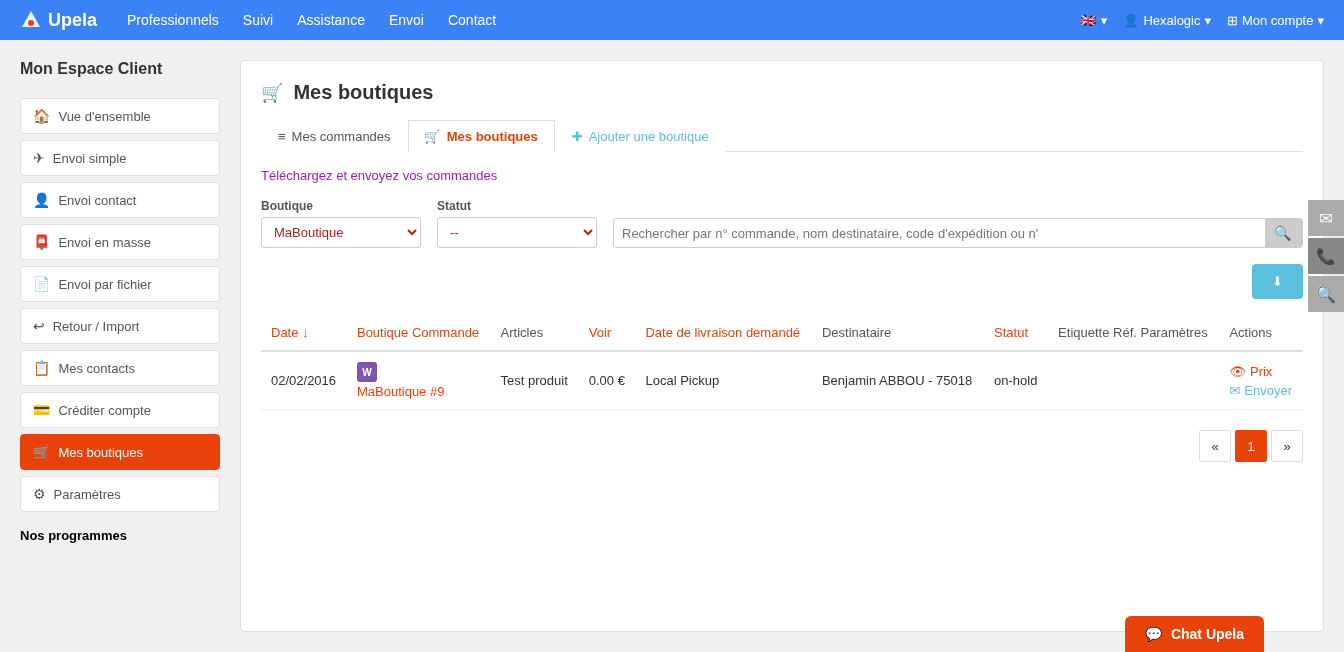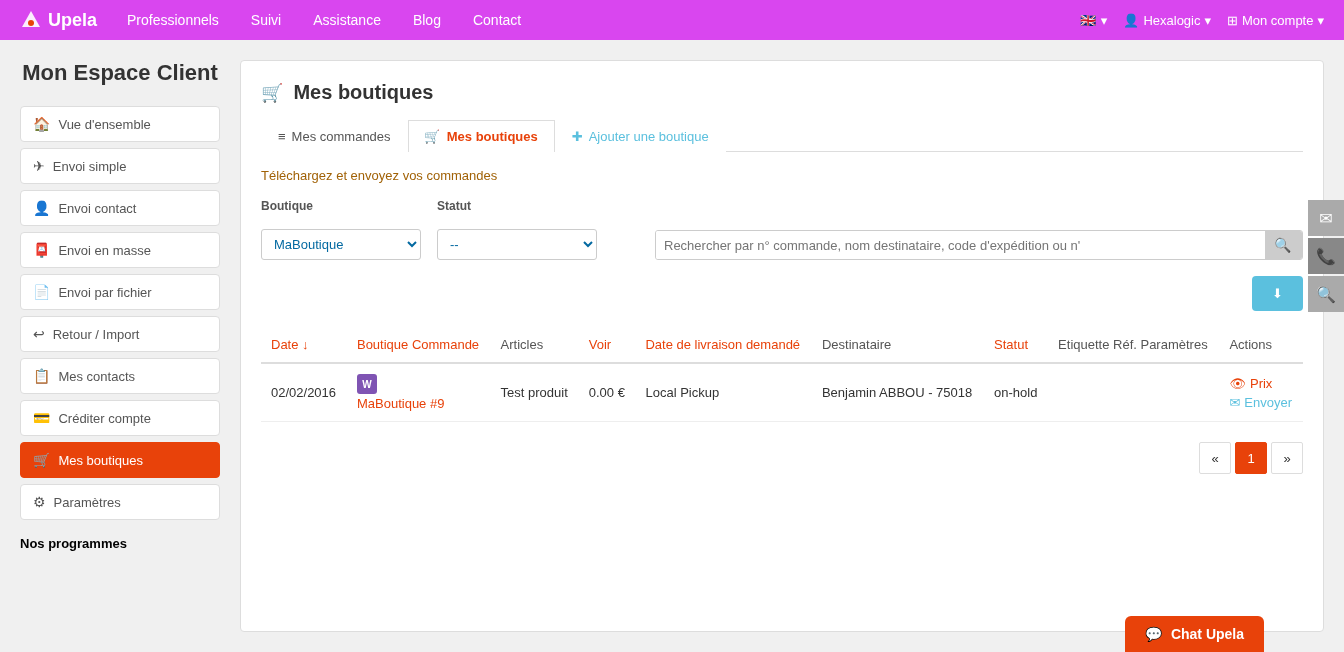--- a/index.html
+++ b/index.html
@@ -1,20 +1,20 @@
 <!DOCTYPE html>
 <html><head>
   <meta charset="utf-8">
   <style>
     * { box-sizing: border-box; margin: 0; padding: 0; }
     body { font-family: Arial, sans-serif; font-size: 13px; background: #f0f0f0; color: #333; }
 
     
     .top-nav {
-      background: #d946ef;
+      background: #3b82f6;
       height: 40px;
       display: flex;
       align-items: center;
       padding: 0 20px;
       color: white;
     }
     .top-nav .brand {
       display: flex;
       align-items: center;
       font-weight: bold;
@@ -24,21 +24,21 @@
       text-decoration: none;
     }
     .top-nav .brand .logo-icon {
       width: 22px;
       height: 22px;
       margin-right: 6px;
       display: inline-block;
     }
     .top-nav .nav-links {
       display: flex;
-      gap: 32px;
+      gap: 24px;
       flex: 1;
       text-align: right;
     }
     .top-nav .nav-links a {
       color: white;
       text-decoration: none;
       font-size: 14px;
     }
     .top-nav .nav-right {
       display: flex;
@@ -70,26 +70,25 @@
       gap: 20px;
       min-height: calc(100vh - 40px);
     }
 
     
     .sidebar {
       width: 200px;
       flex-shrink: 0;
     }
     .sidebar-title {
-      font-size: 22px;
+      font-size: 16px;
       font-weight: bold;
       color: #333;
       margin-bottom: 16px;
       padding-bottom: 4px;
-      text-align: center;
     }
     .sidebar-btn {
       display: flex;
       align-items: center;
       gap: 8px;
       width: 100%;
       padding: 9px 12px;
       margin-bottom: 6px;
       background: #fff;
       border: 1px solid #ddd;
@@ -160,64 +159,63 @@
       border-color: #ddd;
       border-bottom-color: white;
       color: #333;
       font-weight: bold;
     }
     .tab.add-tab { color: #5bc0de; }
     .tab.boutiques-tab { color: #e8420a; }
 
     
     .desc {
-      color: #a16207;
+      color: #a21caf;
       margin-bottom: 16px;
       font-size: 13px;
     }
 
     
     .filters {
       display: flex;
       gap: 16px;
       align-items: flex-end;
       margin-bottom: 16px;
     }
     .filter-group {
       display: flex;
       flex-direction: column;
-      gap: 16px;
+      gap: 4px;
     }
     .filter-label {
       font-size: 12px;
       color: #555;
       font-weight: bold;
     }
     .filter-select {
       padding: 6px 8px;
       border: 1px solid #ccc;
       border-radius: 3px;
       font-size: 13px;
       background: white;
-      color: #0369a1;
+      color: #b91c1c;
       min-width: 160px;
       cursor: pointer;
     }
     .search-group {
       display: flex;
       flex-direction: column;
       gap: 4px;
       flex: 1;
     }
     .search-input-wrap {
       display: flex;
       border: 1px solid #ccc;
       border-radius: 3px;
       overflow: hidden;
-      margin-left: 42px;
     }
     .search-input {
       flex: 1;
       padding: 6px 8px;
       border: none;
       font-size: 13px;
       outline: none;
       color: #999;
     }
     .search-btn {
@@ -388,21 +386,21 @@
         <polygon points="11,2 20,18 2,18" fill="white" opacity="0.9"></polygon>
         <circle cx="11" cy="14" r="3" fill="#e8420a"></circle>
       </svg>
     </span>
     <span>Upela</span>
   </a>
   <div class="nav-links">
     <a class="nav-link">Professionnels</a>
     <a class="nav-link">Suivi</a>
     <a class="nav-link">Assistance</a>
-    <a class="nav-link">Blog</a>
+    <a class="nav-link">Envoi</a>
     <a class="nav-link">Contact</a>
   </div>
   <div class="nav-right">
     <span class="flag">
       <span>🇬🇧</span>
       <span>▾</span>
     </span>
     <span class="user-link">
       <span>👤</span>
       <span>Hexalogic</span>

